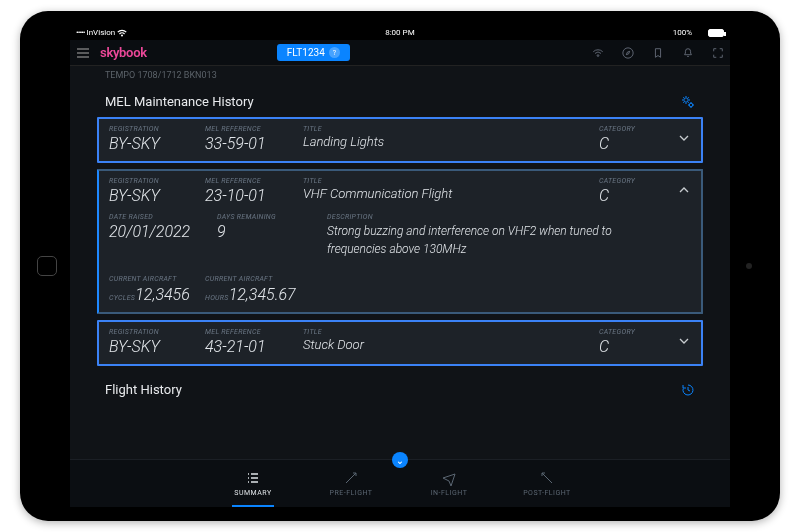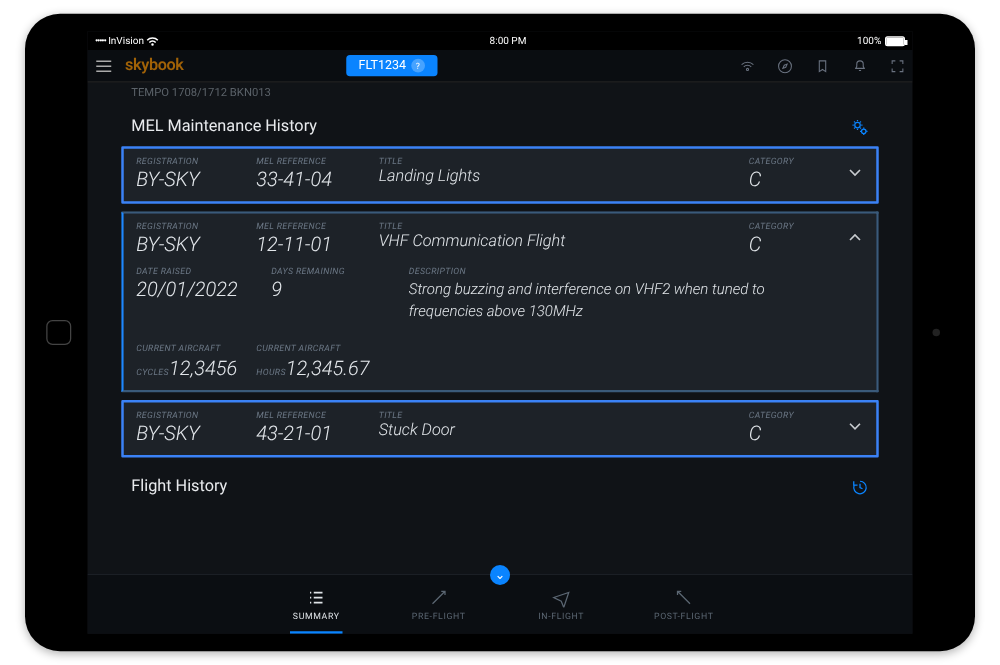--- a/index.html
+++ b/index.html
@@ -53,40 +53,40 @@
   height: 15px;
   background: #000;
   color: #fff;
   font-size: 8px;
   display: flex;
   align-items: center;
   justify-content: space-between;
   padding: 0 6px;
 }
 .sb-left { display:flex; align-items:center; gap:2px; }
-.sb-right { display:flex; align-items:center; gap:3px; }
+.sb-right { display:flex; align-items:center; gap:16px; }
 .dots { letter-spacing: -1px; }
 .battery {
   width: 16px; height: 8px; border:1px solid #fff; border-radius:2px;
   position: relative;
 }
 .battery::after { content:""; position:absolute; right:-3px; top:2px; width:2px; height:4px; background:#fff; }
 .battery > div { background:#fff; height:100%; width:100%; }
 
 .topbar {
   height: 26px;
   background: #0a0d11;
   display: flex;
   align-items: center;
   padding: 0 6px;
   gap: 10px;
   border-bottom: 1px solid #222;
 }
 .menu-icon { color:#aaa; width:14px; }
-.logo { color:#a16207; font-size:13px; font-weight:600; letter-spacing:-.3px; }
+.logo { color:#ec4899; font-size:13px; font-weight:600; letter-spacing:-.3px; }
 .flight-pill {
   background:#0a84ff;
   color:#fff;
   font-size:10px;
   padding:3px 10px;
   border-radius:3px;
   margin-left:120px;
   display:flex;
   align-items:flex-start;
   gap:4px;
@@ -284,21 +284,21 @@
       </div>
 
       <div class="mel-card">
         <div class="mel-row">
           <div class="field">
               <span class="label">REGISTRATION</span>
               <span class="value">BY-SKY</span>
             </div>
           <div class="field">
               <span class="label">MEL REFERENCE</span>
-              <span class="value">33-41-04</span>
+              <span class="value">33-59-01</span>
             </div>
           <div class="field">
               <span class="label">TITLE</span>
               <span class="value lg">Landing Lights</span>
             </div>
           <div class="field">
               <span class="label">CATEGORY</span>
               <span class="value">C</span>
             </div>
           <div class="chev"><svg viewBox="0 0 14 14">
@@ -308,21 +308,21 @@
       </div>
 
       <div class="mel-card expanded">
         <div class="mel-row">
           <div class="field">
               <span class="label">REGISTRATION</span>
               <span class="value">BY-SKY</span>
             </div>
           <div class="field">
               <span class="label">MEL REFERENCE</span>
-              <span class="value">12-11-01</span>
+              <span class="value">23-10-01</span>
             </div>
           <div class="field">
               <span class="label">TITLE</span>
               <span class="value lg">VHF Communication Flight</span>
             </div>
           <div class="field">
               <span class="label">CATEGORY</span>
               <span class="value">C</span>
             </div>
           <div class="chev"><svg viewBox="0 0 14 14">

